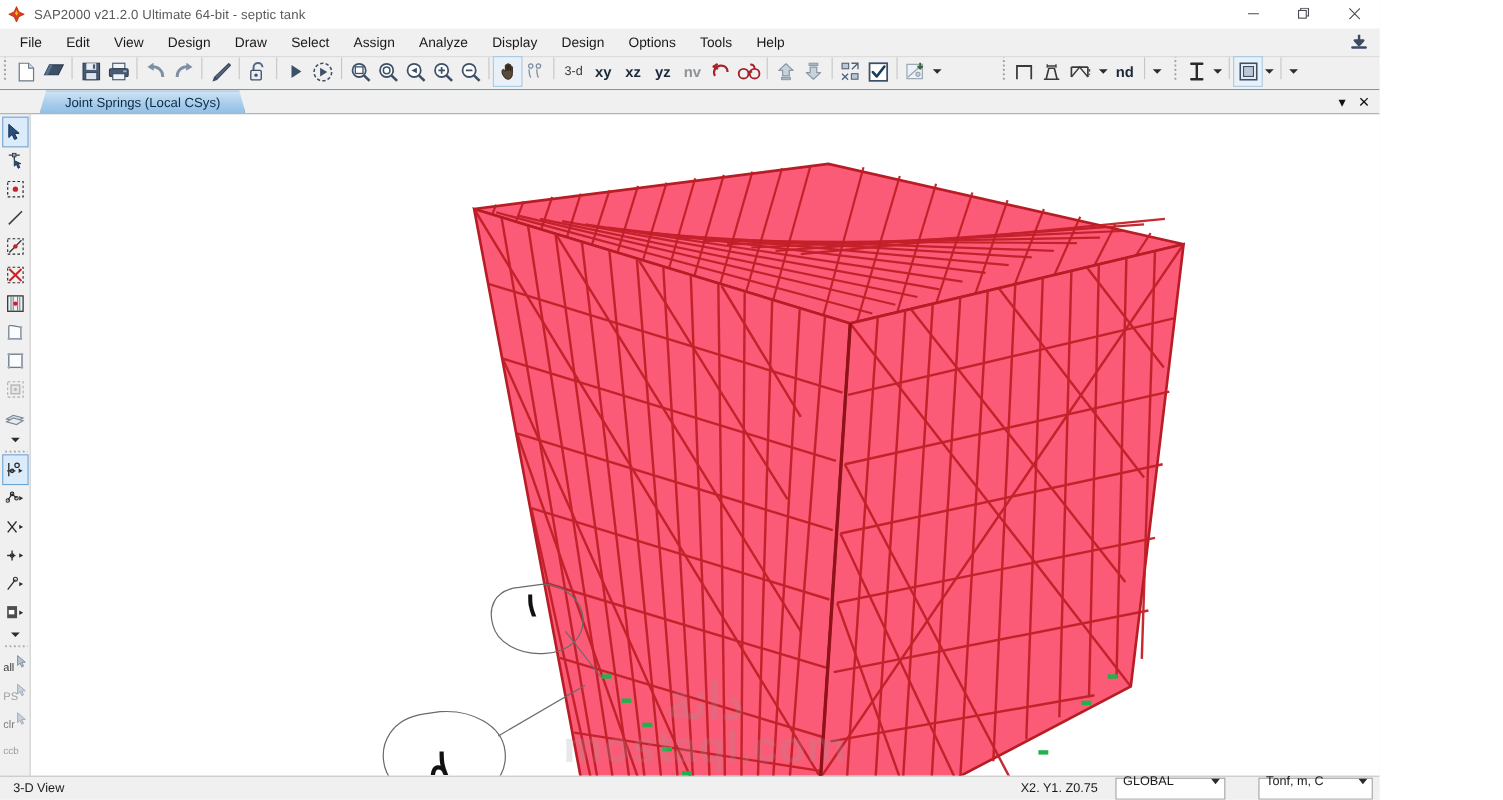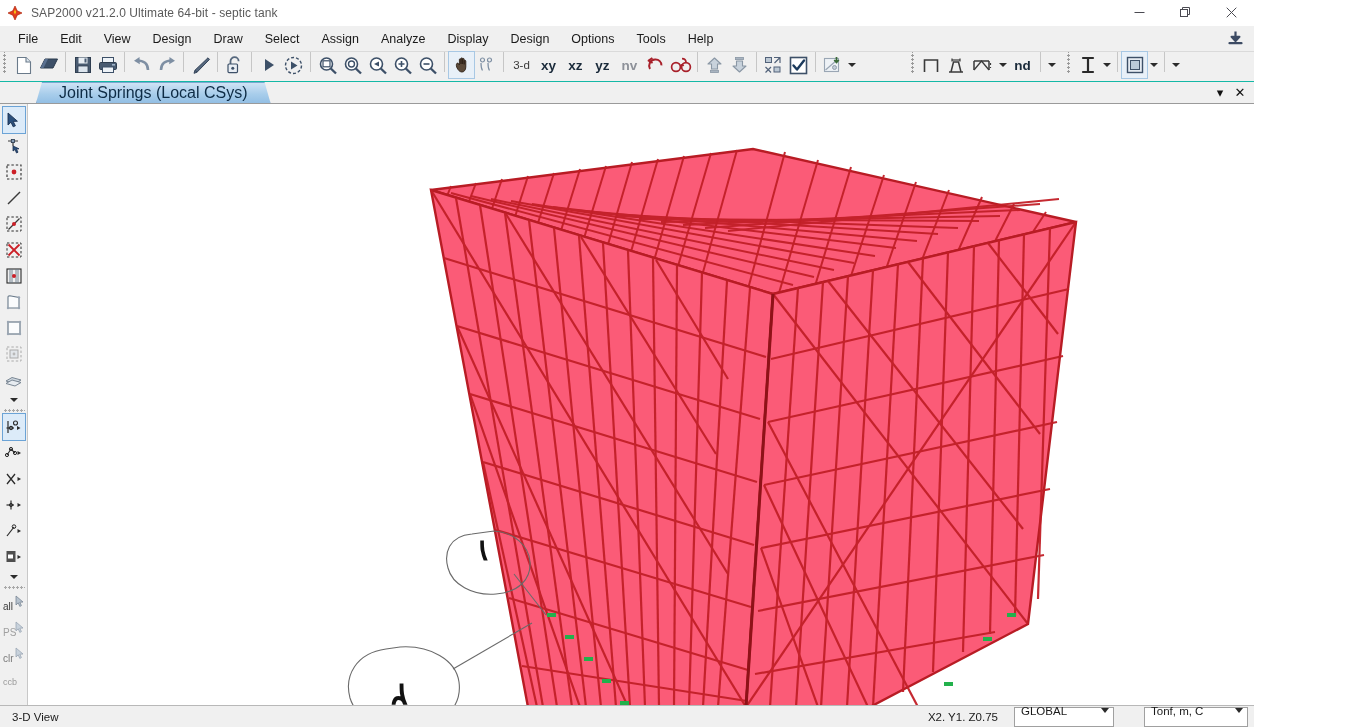--- a/index.html
+++ b/index.html
@@ -112,21 +112,21 @@
     background: #f0f0f0;
     display: flex; align-items: flex-end;
     position: relative;
     border-bottom: 1px solid #9a9a9a;
   }
   .doc-tab {
     margin-left: 36px;
     height: 21px;
     padding: 0 22px 0 22px;
     display: flex; align-items: center;
-    font-size: 16px; color: #0d2b45;
+    font-size: 12px; color: #0d2b45;
     background: linear-gradient(to bottom, #cfe3f5 0%, #a8cdeb 55%, #93bfe4 100%);
     border: 1px solid #7ba7cf;
     border-bottom: none;
     border-radius: 4px 4px 0 0;
     position: relative;
     clip-path: polygon(0 100%, 6px 0, calc(100% - 6px) 0, 100% 100%);
   }
   .tab-ctrls {
     margin-left: auto; display: flex; align-items: center;
     height: 21px; padding-right: 6px; gap: 4px;
@@ -862,20 +862,24 @@
         </g>
         <text x="463" y="457" font-family="Liberation Sans, sans-serif" font-size="30" font-weight="bold" fill="#111111" transform="rotate(180 463 447)">١</text>
 
         <g fill="none" stroke="#6a6a6a" stroke-width="1.1">
           <path d="M358 545 C328 549 316 572 322 594 C329 616 354 628 387 624 C419 620 434 600 431 578 C428 556 402 541 372 543 Z"></path>
           <path d="M425 565 L504 519"></path>
         </g>
         <text x="380" y="600" font-family="Liberation Sans, sans-serif" font-size="32" font-weight="bold" fill="#111111" transform="rotate(180 380 590)">٢</text>
       </svg>
 
+      <div class="wm">
+        <span>دانة</span>
+        <span class="l2">mostaql.com</span>
+      </div>
     </div>
   </div>
 
   <div class="statusbar">
     <span class="st-msg">3-D View</span>
     <span class="st-coords">X2.  Y1.  Z0.75</span>
     <div class="st-sel">
       <span>GLOBAL</span>
       <span class="chev"></span>
     </div>

